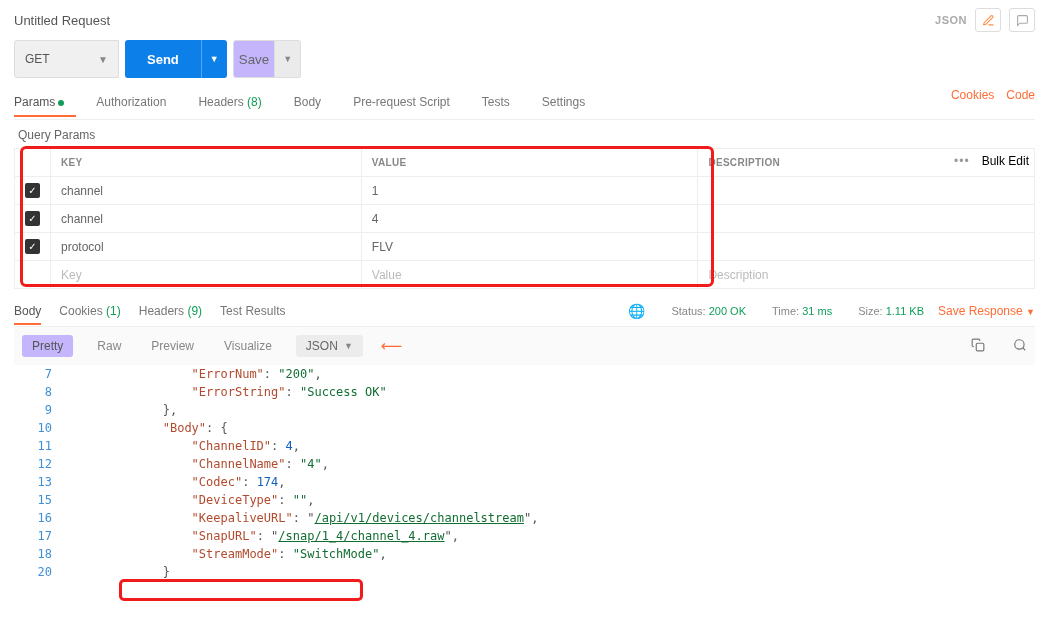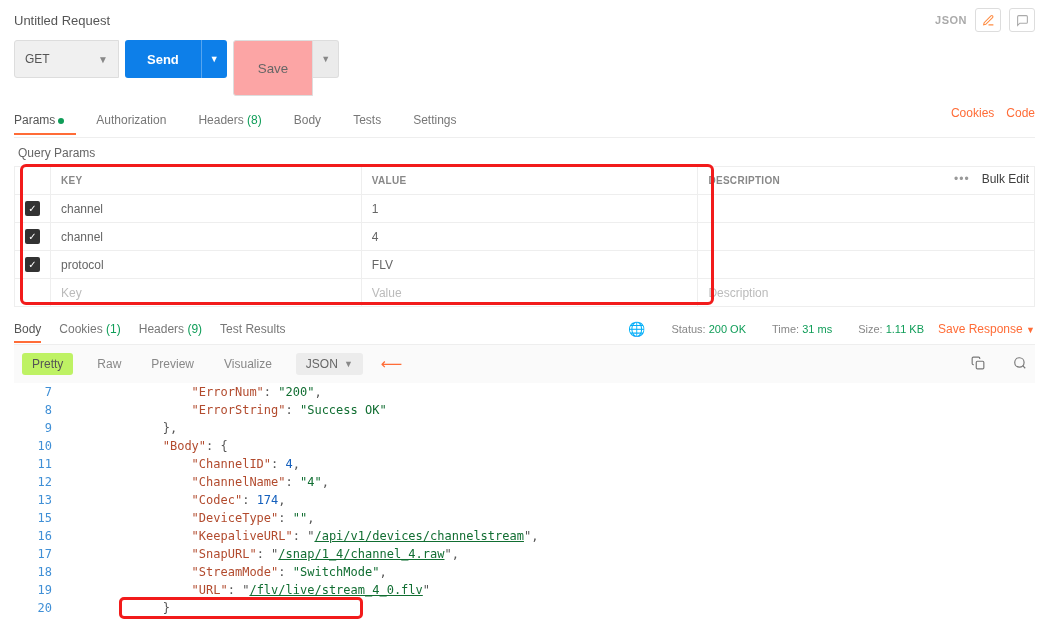--- a/index.html
+++ b/index.html
@@ -18,21 +18,21 @@
 .request-bar { display: flex; gap: 6px; margin-bottom: 10px; }
 .method-select { width: 105px; height: 38px; background: #f0f0f0; border: 1px solid #ddd; border-radius: 3px 0 0 3px; display: flex; align-items: center; padding: 0 10px; justify-content: space-between; cursor: pointer; }
 .method-select .chev { color: #888; font-size: 10px; }
 .url-wrap { position: relative; flex: 1; }
 .url-input { width: 100%; height: 38px; background: #f0f0f0; border: 1px solid #ddd; padding: 0 12px; font-size: 12px; color: #777; }
 .url-hl { position: absolute; top: -3px; left: 6px; width: 516px; height: 44px; border: 3px solid #f21b1b; border-radius: 6px; pointer-events: none; }
 .send-btn-group { display: flex; }
 .send-btn { height: 38px; padding: 0 22px; background: #0d7fe9; color: #fff; border: none; font-size: 13px; font-weight: 600; cursor: pointer; border-radius: 3px 0 0 3px; }
 .send-caret { width: 26px; height: 38px; background: #0d7fe9; color: #fff; border: none; border-left: 1px solid rgba(255,255,255,0.3); cursor: pointer; border-radius: 0 3px 3px 0; display:flex;align-items:center;justify-content:center; }
 .save-btn-group { display: flex; }
-.save-btn { height: 56px; padding: 0 24px; background: #fca5a5; color: #666; border: 1px solid #ddd; cursor: pointer; border-radius: 3px 0 0 3px; }
+.save-btn { height: 38px; padding: 0 5px; background: #c4b5fd; color: #666; border: 1px solid #ddd; cursor: pointer; border-radius: 3px 0 0 3px; }
 .save-caret { width: 26px; height: 38px; background: #ebebeb; border: 1px solid #ddd; border-left: none; cursor: pointer; border-radius: 0 3px 3px 0; display:flex;align-items:center;justify-content:center; color:#888; }
 
 
 .req-tabs { display: flex; align-items: flex-start; border-bottom: 1px solid #eee; height: 32px; }
 .req-tab { padding: 7px 12px 7px 0; margin-right: 20px; color: #777; cursor: pointer; position: relative; }
 .req-tab.active { color: #555; }
 .req-tab.active::after { content: ''; position: absolute; bottom: -1px; left: 0; width: 100%; height: 2px; background: #ff6c37; }
 .count-green { color: #0f9d58; }
 .dot-green { display: inline-block; width: 6px; height: 6px; background: #0f9d58; border-radius: 50%; margin-left: 3px; vertical-align: middle; }
 .tabs-spacer { flex: 1; }
@@ -43,37 +43,37 @@
 .qp-table-wrap { position: relative; }
 .qp-table { width: 100%; border-collapse: collapse; }
 .qp-table th { text-align: left; font-size: 10px; font-weight: 700; color: #888; padding: 8px 10px; border: 1px solid #eee; letter-spacing: 0.3px; }
 .qp-table td { padding: 6px 10px; border: 1px solid #eee; color: #666; height: 28px; }
 .qp-table td.faded { color: #bbb; }
 .check-col { width: 36px; text-align: center; }
 .chk { width: 15px; height: 15px; background: #333; border-radius: 2px; display: inline-flex; align-items: center; justify-content: center; color: #fff; font-size: 10px; }
 .qp-hl { position: absolute; top: -2px; left: 6px; width: 694px; height: 141px; border: 3px solid #f21b1b; border-radius: 6px; pointer-events: none; }
 .qp-actions { position: absolute; right: 6px; top: 6px; display: flex; align-items: center; gap: 12px; }
 .dots { color: #999; cursor: pointer; letter-spacing: 1px; }
-.bulk-edit { color: #404040; cursor: pointer; text-align: center; }
+.bulk-edit { color: #000000; cursor: pointer; text-align: center; }
 
 
 .resp-tabs { display: flex; align-items: center; border-bottom: 1px solid #eee; height: 32px; margin-top: 6px; }
 .resp-tab { padding: 6px 0; margin-right: 18px; color: #777; cursor: pointer; position: relative; }
 .resp-tab.active { color: #555; }
 .resp-tab.active::after { content: ''; position: absolute; bottom: -1px; left: 0; width: 100%; height: 2px; background: #ff6c37; }
 .resp-meta { display: flex; align-items: center; gap: 14px; font-size: 11px; }
 .globe-icon { color: #888; font-size: 14px; }
 .meta-lbl { color: #888; margin-left: 12px; }
 .meta-green { color: #0f9d58; }
 .save-resp { color: #ff6c37; cursor: pointer; font-size: 12px; }
 
 
 .resp-toolbar { display: flex; align-items: center; height: 38px; gap: 18px; padding: 0 8px; background: #fafafa; }
 .rt-tab { color: #888; cursor: pointer; padding: 4px 6px; }
-.rt-tab.active { color: #555; background: #bef264; border-radius: 3px; padding: 4px 10px; }
+.rt-tab.active { color: #555; background: #c4b5fd; border-radius: 3px; padding: 4px 10px; }
 .rt-select { display: inline-flex; align-items: center; gap: 6px; background: #ececec; padding: 4px 10px; border-radius: 3px; color: #666; cursor: pointer; }
 .wrap-icon { color: #ff6c37; font-size: 15px; cursor: pointer; }
 .rt-spacer { flex: 1; }
 .rt-right-icon { color: #777; font-size: 14px; cursor: pointer; margin-left: 10px; }
 
 
 .code-area { position: relative; font-family: Consolas, Menlo, monospace; font-size: 12px; line-height: 18px; padding: 0; }
 .code-row { display: flex; }
 .gutter { width: 48px; text-align: right; padding-right: 10px; color: #3f8fd6; user-select: none; }
 .fold-col { width: 14px; }
@@ -124,20 +124,21 @@
           <span style="font-size:9px">▼</span>
         </button>
     </div>
   </div>
 
   <div class="req-tabs">
     <div class="req-tab active"><span>Params</span><span class="dot-green"></span></div>
     <div class="req-tab">Authorization</div>
     <div class="req-tab"><span>Headers</span> <span class="count-green">(8)</span></div>
     <div class="req-tab">Body</div>
+    <div class="req-tab">Pre-request Script</div>
     <div class="req-tab">Tests</div>
     <div class="req-tab">Settings</div>
     <div class="tabs-spacer"></div>
     <span class="cookies-link">Cookies</span>
     <span class="code-link">Code</span>
   </div>
 
   <div class="qp-title">Query Params</div>
   <div class="qp-table-wrap">
     <table class="qp-table">
@@ -274,23 +275,18 @@
         <div class="gutter">17</div>
         <div class="fold-col"></div>
         <div class="code-line">                <span class="cl-key">"SnapURL"</span><span class="cl-punc">: </span><span class="cl-url">"<a>/snap/1_4/channel_4.raw</a>"</span><span class="cl-punc">,</span></div>
       </div>
       <div class="code-row">
         <div class="gutter">18</div>
         <div class="fold-col"></div>
         <div class="code-line">                <span class="cl-key">"StreamMode"</span><span class="cl-punc">: </span><span class="cl-str">"SwitchMode"</span><span class="cl-punc">,</span></div>
       </div>
       <div class="code-row">
-        <div class="gutter">19</div>
-        <div class="fold-col"></div>
-        <div class="code-line">                <span class="cl-key">"URL"</span><span class="cl-punc">: </span><span class="cl-url">"<a>/flv/live/stream_4_0.flv</a>"</span></div>
-      </div>
-      <div class="code-row">
         <div class="gutter">20</div>
         <div class="fold-col"></div>
         <div class="code-line"><span class="cl-punc">            }</span></div>
       </div>
     </div>
 </div>
 
 </body></html>

